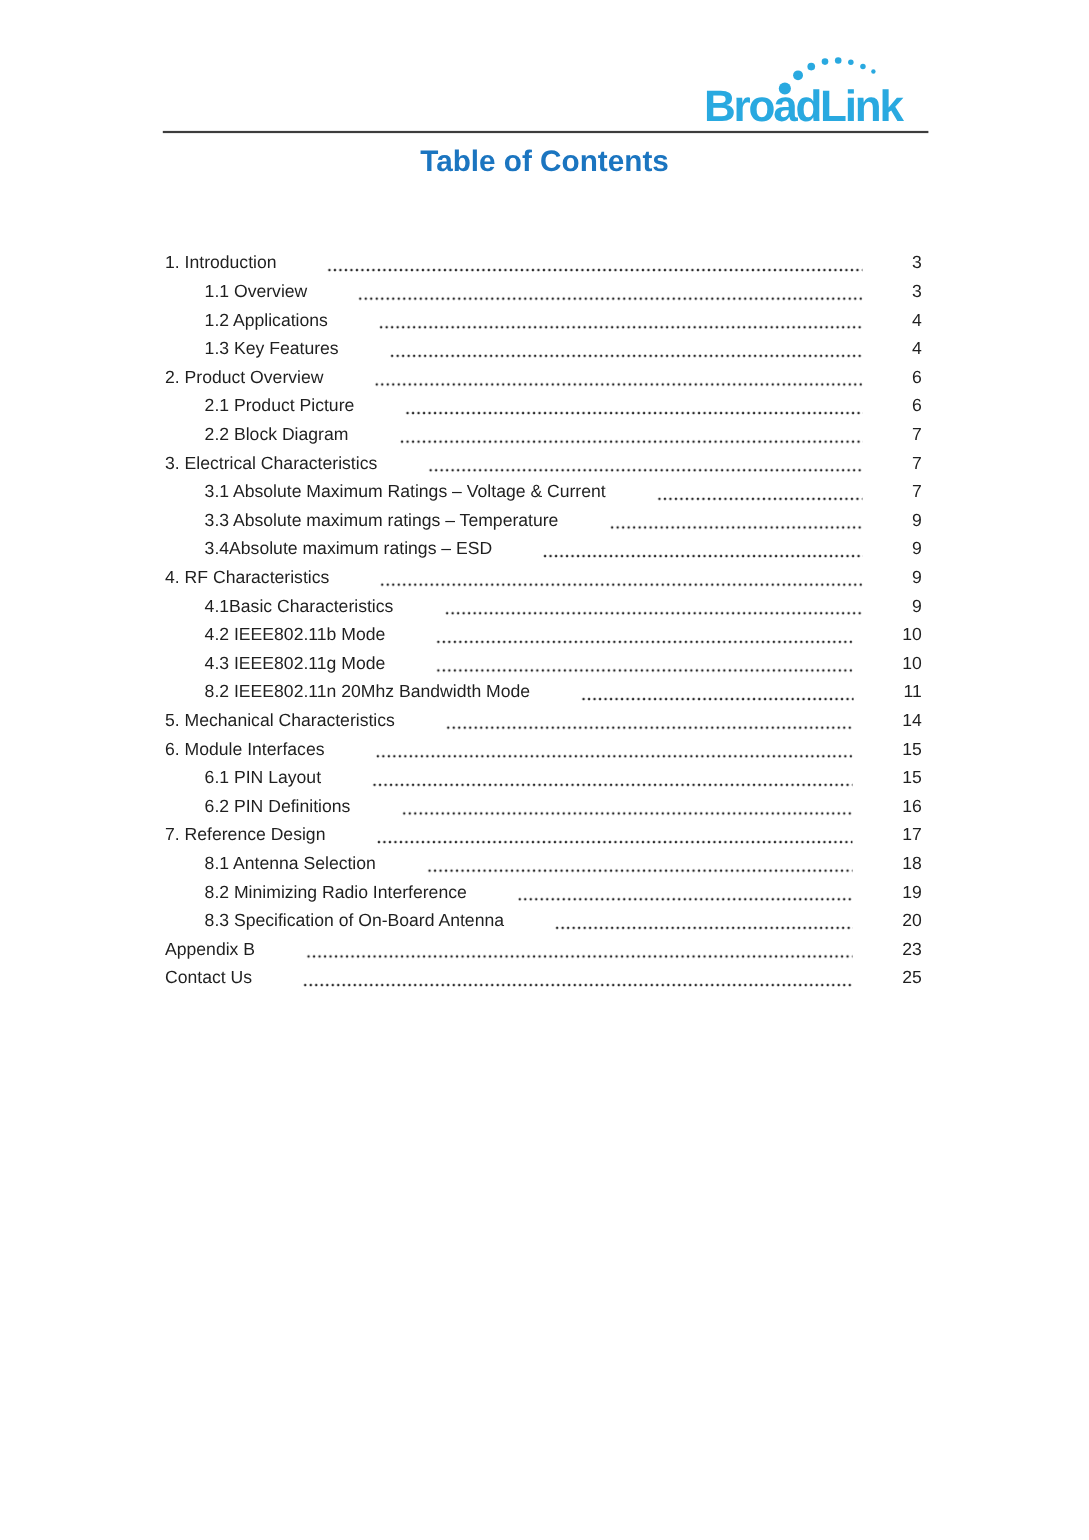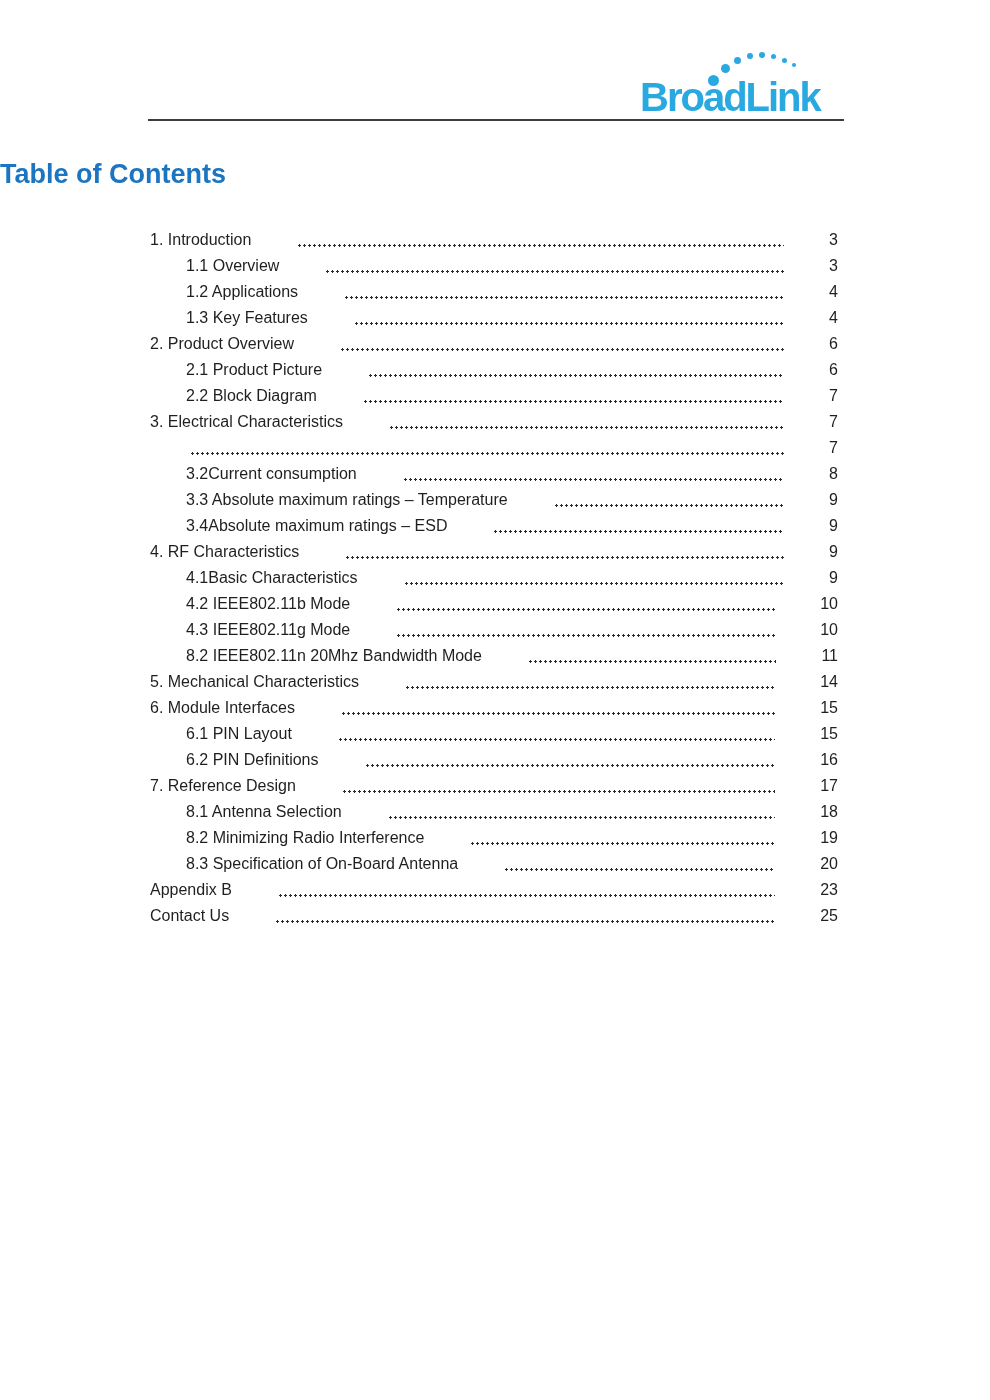--- a/index.html
+++ b/index.html
@@ -38,24 +38,23 @@
   .d8 { left:152px; top:13px; width:4px;  height:4px; }
 
   .header-rule {
     position:absolute; top:119px; left:148px;
     width:696px; height:2px; background:#3d3d3d;
   }
 
   
   .doc-title {
     position:absolute; top:131px; left:0; width:100%;
-    text-align:left;
+    text-align:center;
     font-size:27px; font-weight:700;
     color:#1b75c0;
-    margin-top:28px;
   }
 
   
   .toc {
     position:absolute; top:227px; left:150px;
     width:688px;
     font-size:16px;
   }
   .row {
     display:flex; align-items:baseline;
@@ -145,27 +144,23 @@
         <span class="lbl">2.2 Block Diagram</span>
         <span class="dots"></span>
         <span class="pg">7</span>
       </div>
     <div class="row">
         <span class="lbl">3. Electrical Characteristics</span>
         <span class="dots"></span>
         <span class="pg">7</span>
       </div>
     <div class="row sub">
+        <span class="lbl">3.1 Absolute Maximum Ratings – Voltage &amp; Current</span>
         <span class="dots"></span>
         <span class="pg">7</span>
-      </div>
-    <div class="row sub">
-        <span class="lbl">3.2Current consumption</span>
-        <span class="dots"></span>
-        <span class="pg">8</span>
       </div>
     <div class="row sub">
         <span class="lbl">3.3 Absolute maximum ratings – Temperature</span>
         <span class="dots"></span>
         <span class="pg">9</span>
       </div>
     <div class="row sub">
         <span class="lbl">3.4Absolute maximum ratings – ESD</span>
         <span class="dots"></span>
         <span class="pg">9</span>

